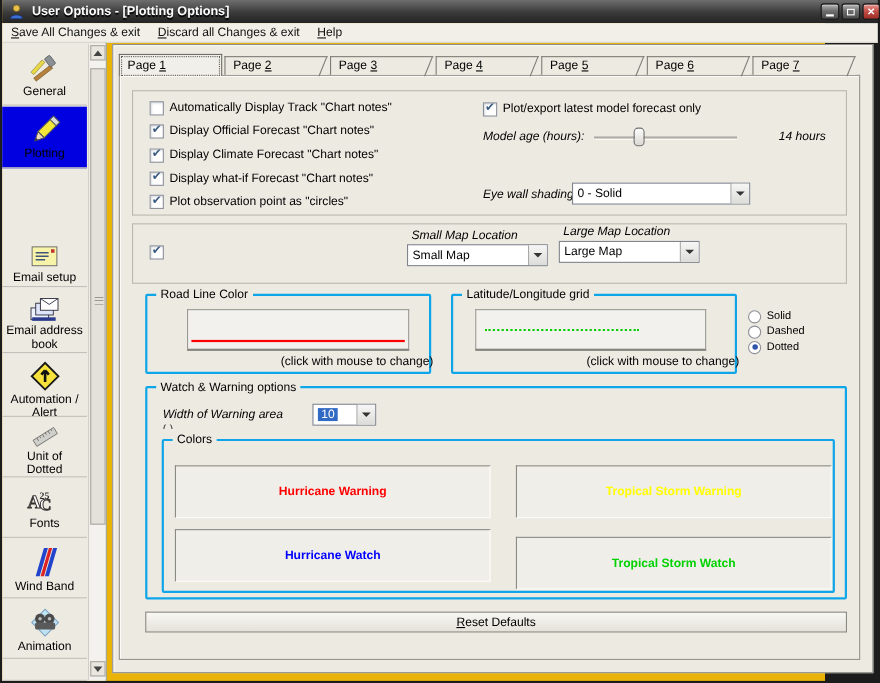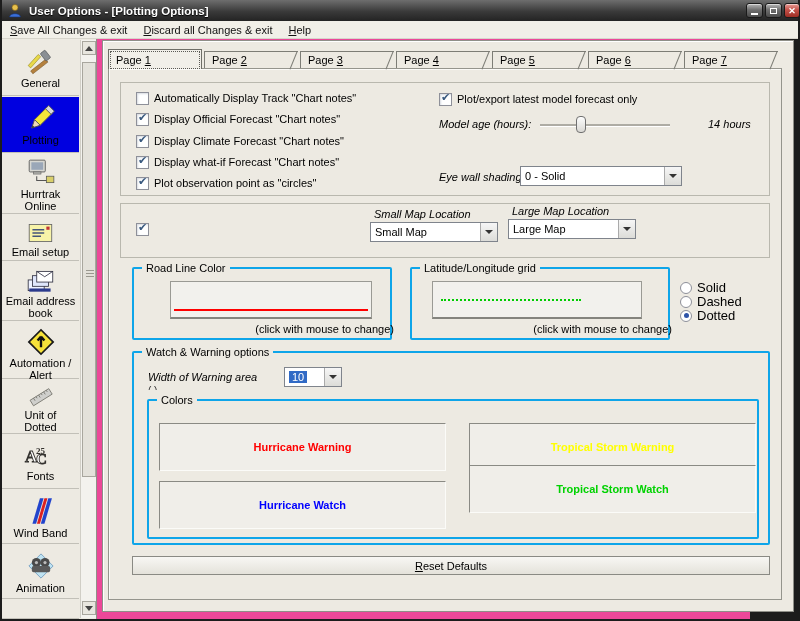--- a/index.html
+++ b/index.html
@@ -1,18 +1,18 @@
 <!DOCTYPE html>
 <html><head>
 <meta charset="utf-8">
 <style>
   * { margin:0; padding:0; box-sizing:border-box; }
   html,body { width:800px; height:621px; font-family:"Liberation Sans", sans-serif; }
   #win { position:relative; width:800px; height:621px; background:#1c1c1c; overflow:hidden; }
-  #inner { position:absolute; left:2px; top:0; width:748px; height:619px; background:#ec4899; }
+  #inner { position:absolute; left:2px; top:0; width:748px; height:619px; background:#eab308; }
 
   
   #titlebar { position:absolute; left:0; top:0; width:796px; height:21px;
     background:linear-gradient(#6e6e6e,#3a3a3a 55%,#232323); display:flex; align-items:center; }
   #titlebar .ttl { color:#fff; font-size:11.5px; font-weight:bold; margin-left:6px; text-shadow:0 1px 1px #000; }
   .winbtn { position:absolute; top:3px; width:17px; height:15px; border:1px solid #1a1a1a; border-radius:3px;
     background:linear-gradient(#b8b8b8,#6f6f6f 45%,#4a4a4a); box-shadow:inset 0 1px 0 rgba(255,255,255,.5);
     display:flex; align-items:center; justify-content:center; }
   .winbtn.close { background:linear-gradient(#e89a94,#c4524a 45%,#9e2d24); color:#fff; font-size:9px; font-weight:bold; }
   .winbtn .minbar { width:7px; height:2px; background:#fff; margin-top:6px; }
@@ -54,21 +54,21 @@
   .tab.sel { top:49px; height:20px; z-index:3; border:1px solid #6e6e67; border-bottom:none; background:#f1efe9; }
   .tab.sel::after { display:none; }
   .tab.sel::before { content:""; position:absolute; left:2px; top:2px; right:2px; bottom:1px; outline:1px dotted #5a5a55; }
 
   
   .lbl { position:absolute; font-size:11px; color:#000; white-space:nowrap;font-style:italic; }
   .cb { position:absolute; display:flex; align-items:center; gap:5px; font-size:11px; color:#000; height:14px; cursor:default; }
   .cbbox { width:13px; height:13px; background:#fff; border:1px solid #8e9099; box-shadow:inset 1px 1px 2px #d8dce2;
     position:relative; flex:0 0 auto; }
   .cbbox.checked::after { content:"✔"; position:absolute; left:1px; top:-3px; font-size:11px; color:#39597e; }
-  .radio { position:absolute; display:flex; align-items:center; gap:5px; font-size:13px; height:13px; cursor:default; }
+  .radio { position:absolute; display:flex; align-items:center; gap:5px; font-size:10px; height:13px; cursor:default; }
   .rdot { width:12px; height:12px; border-radius:50%; background:#fff; border:1px solid #8e9099; position:relative; flex:0 0 auto; }
   .rdot.sel::after { content:""; position:absolute; left:2.5px; top:2.5px; width:5px; height:5px; border-radius:50%; background:#2f54a8; }
   .combo { position:absolute; background:#fff; border:1px solid #7f848c; display:flex; align-items:center; height:20px; }
   .combo .ctext { flex:1; font-size:11px; padding-left:4px; white-space:nowrap; overflow:hidden; }
   .combo .cbtn { width:17px; height:100%; border-left:1px solid #aaa; background:linear-gradient(#f6f6f6,#dcdcd8);
     display:flex; align-items:center; justify-content:center; }
   .carrow { width:0; height:0; border-left:4px solid transparent; border-right:4px solid transparent; border-top:4px solid #333; }
   .hl { background:#316ac5; color:#fff; padding:0 3px; }
   .sect { position:absolute; border:1px solid #b9b8ae; }
   .gbox { position:absolute; border:2px solid #0ea5e9; border-radius:2px; }
@@ -137,33 +137,20 @@
             <rect x="11" y="4" width="7" height="15" fill="#f3e73a" stroke="#555" stroke-width="0.8"></rect>
             <rect x="11" y="1.5" width="7" height="4" fill="#d9dadc" stroke="#555" stroke-width="0.8"></rect>
             <polygon points="11,19 18,19 14.5,26" fill="#f0d9b8" stroke="#555" stroke-width="0.8"></polygon>
             <polygon points="13.3,23.6 15.7,23.6 14.5,26" fill="#333"></polygon>
           </g>
         </svg>
       </span>
       <span>Plotting</span>
     </div>
 
-    <div class="sbitem" style="top:114px;height:61px">
-      <span class="sbicon">
-        <svg width="34" height="30" viewBox="0 0 30 28">
-          <rect x="4" y="2" width="15" height="11" rx="1" fill="#d7d7d2" stroke="#555" stroke-width="0.8"></rect>
-          <rect x="6" y="4" width="11" height="7" fill="#9aa7b8"></rect>
-          <rect x="8" y="13" width="7" height="2" fill="#b5b5b0" stroke="#555" stroke-width="0.5"></rect>
-          <path d="M11 17 L11 21 L21 21" stroke="#555" stroke-width="1" fill="none"></path>
-          <rect x="20" y="17" width="7" height="6" fill="#d9cf6a" stroke="#555" stroke-width="0.7"></rect>
-        </svg>
-      </span>
-      <span>Hurrtrak</span>
-      <span>Online</span>
-    </div>
 
     <div class="sbitem" style="top:176px;height:46px">
       <span class="sbicon">
         <svg width="30" height="26" viewBox="0 0 28 24">
           <rect x="3" y="4" width="21" height="16" fill="#f7f3a8" stroke="#666" stroke-width="0.8"></rect>
           <path d="M6 9 h11 M6 12 h11 M6 15 h8" stroke="#44557a" stroke-width="1.3" fill="none"></path>
           <rect x="19" y="6" width="3" height="3" fill="#c23333"></rect>
         </svg>
       </span>
       <span>Email setup</span>
@@ -387,21 +374,21 @@
       <span class="gcap">Colors</span>
       <div class="cpanel" style="left:10px;top:22px">
         <span style="color: rgb(255, 0, 0);">Hurricane Warning</span>
       </div>
       <div class="cpanel" style="left:320px;top:22px">
         <span style="color: rgb(255, 255, 0);">Tropical Storm Warning</span>
       </div>
       <div class="cpanel" style="left:10px;top:80px">
         <span style="color: rgb(0, 0, 255);">Hurricane Watch</span>
       </div>
-      <div class="cpanel" style="left:320px;top:64px">
+      <div class="cpanel" style="left:320px;top:87px">
         <span style="color: rgb(0, 210, 0);">Tropical Storm Watch</span>
       </div>
     </div>
   </div>
 
   <button id="resetbtn">
     <span><span class="u">R</span><span>eset Defaults</span></span>
   </button>
 
 </div>

